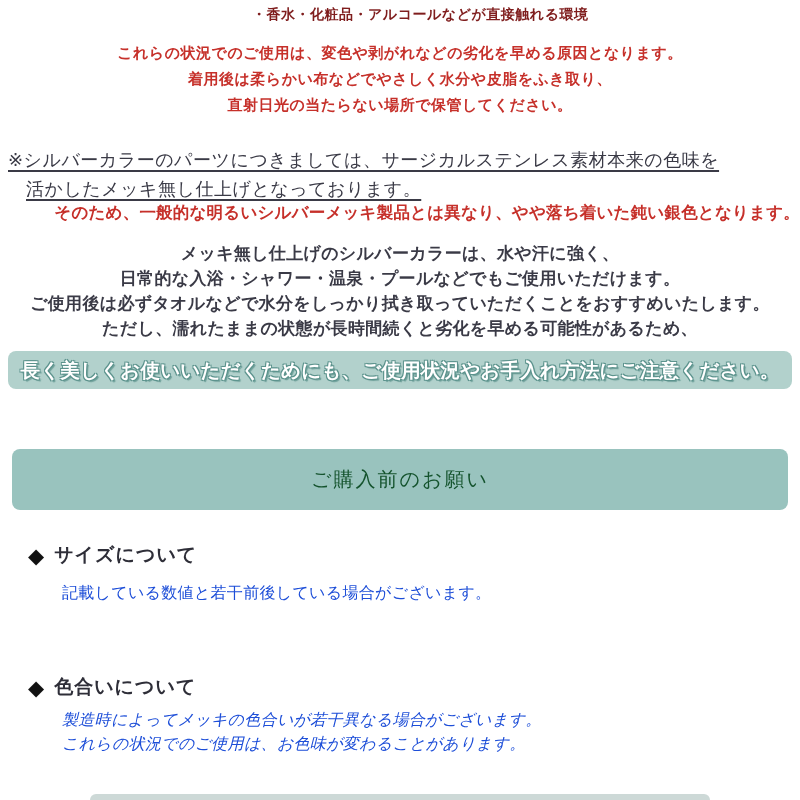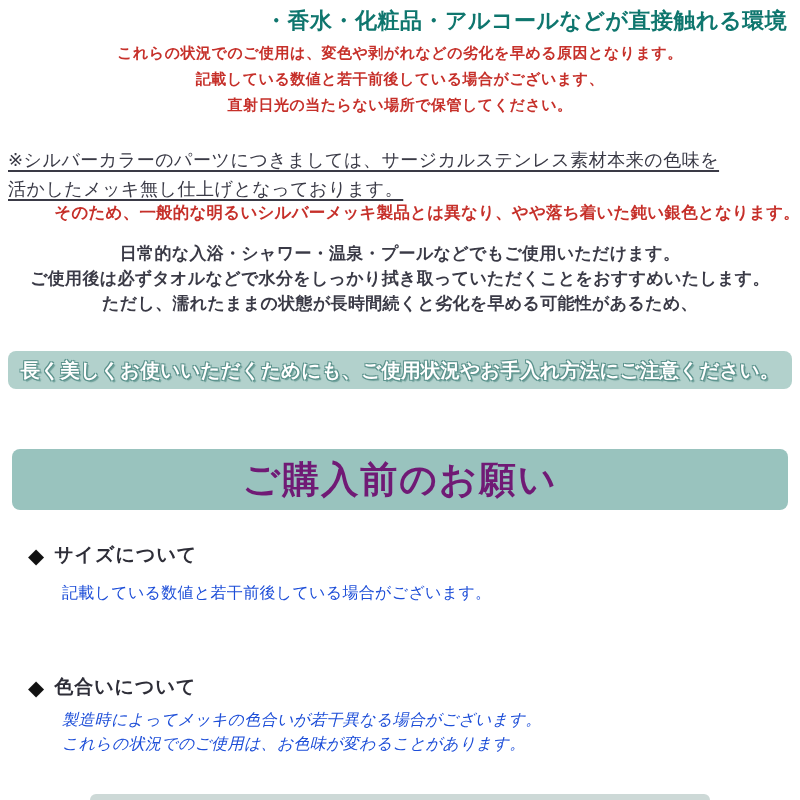--- a/index.html
+++ b/index.html
@@ -7,23 +7,23 @@
     width: 800px; height: 800px;
     background: #ffffff;
     font-family: "Liberation Sans", "DejaVu Sans", sans-serif;
     position: relative;
     overflow: hidden;
   }
   .abs { position: absolute; }
 
   
   .top-bullet {
-    left: 265px; top: 6px;
-    font-size: 22px; font-weight: bold;
-    color: #0f766e; letter-spacing: 0.5px;
+    left: 252px; top: 6px;
+    font-size: 14px; font-weight: bold;
+    color: #7f1d1d; letter-spacing: 0.5px;
   }
 
   
   .warning-block {
     left: 0; right: 0; top: 40px;
     text-align: center;
     color: #c6302a;
     font-size: 15px; font-weight: bold;
     line-height: 26px; letter-spacing: 0.5px;
   }
@@ -32,21 +32,21 @@
   .silver-underlined {
     top: 146px; left: 8px;
     color: #3a3a46; font-size: 18px; font-weight: normal;
     line-height: 29px; letter-spacing: 0.5px;
   }
   .silver-underlined .u-line {
     text-decoration: underline;
     text-decoration-thickness: 2px;
     text-underline-offset: 4px;
   }
-  .silver-underlined .u-line.second { }
+  .silver-underlined .u-line.second { margin-left: 18px; }
 
   .silver-red-line {
     left: 0; right: 0; top: 202px;
     text-align: right;
     color: #c6302a; font-size: 16.5px; font-weight: bold;
     letter-spacing: 0.2px;
   }
 
   
   .silver-body {
@@ -69,21 +69,21 @@
                  2px 2px 1px #6fa09a;
     white-space: nowrap;
   }
 
   
   .purchase-banner {
     left: 12px; right: 12px; top: 449px; height: 61px;
     background: #99c3be;
     border-radius: 8px;
     text-align: center;
-    color: #701a75; font-size: 37px; font-weight: bold;
+    color: #14532d; font-size: 20px; font-weight: normal;
     line-height: 61px; letter-spacing: 2px;
   }
 
   
   .section-head {
     left: 28px;
     display: flex; align-items: center; gap: 9px;
     color: #2e2e38; font-size: 19px; font-weight: bold;
     letter-spacing: 1px;
   }
@@ -109,32 +109,33 @@
     border-radius: 6px 6px 0 0;
   }
 </style>
 </head>
 <body>
 
 <div class="abs top-bullet">・香水・化粧品・アルコールなどが直接触れる環境</div>
 
 <div class="abs warning-block">
   <div>これらの状況でのご使用は、変色や剥がれなどの劣化を早める原因となります。</div>
-  <div>記載している数値と若干前後している場合がございます、</div>
+  <div>着用後は柔らかい布などでやさしく水分や皮脂をふき取り、</div>
   <div>直射日光の当たらない場所で保管してください。</div>
 </div>
 
 <div class="abs silver-underlined">
   <div><span class="u-line">※シルバーカラーのパーツにつきましては、サージカルステンレス素材本来の色味を</span></div>
   <div><span class="u-line second">活かしたメッキ無し仕上げとなっております。</span></div>
 </div>
 
 <div class="abs silver-red-line">そのため、一般的な明るいシルバーメッキ製品とは異なり、やや落ち着いた鈍い銀色となります。</div>
 
 <div class="abs silver-body">
+  <div>メッキ無し仕上げのシルバーカラーは、水や汗に強く、</div>
   <div>日常的な入浴・シャワー・温泉・プールなどでもご使用いただけます。</div>
   <div>ご使用後は必ずタオルなどで水分をしっかり拭き取っていただくことをおすすめいたします。</div>
   <div>ただし、濡れたままの状態が長時間続くと劣化を早める可能性があるため、</div>
 </div>
 
 <div class="abs highlight-band">長く美しくお使いいただくためにも、ご使用状況やお手入れ方法にご注意ください。</div>
 
 <div class="abs purchase-banner">ご購入前のお願い</div>
 
 <div class="abs section-head size">

